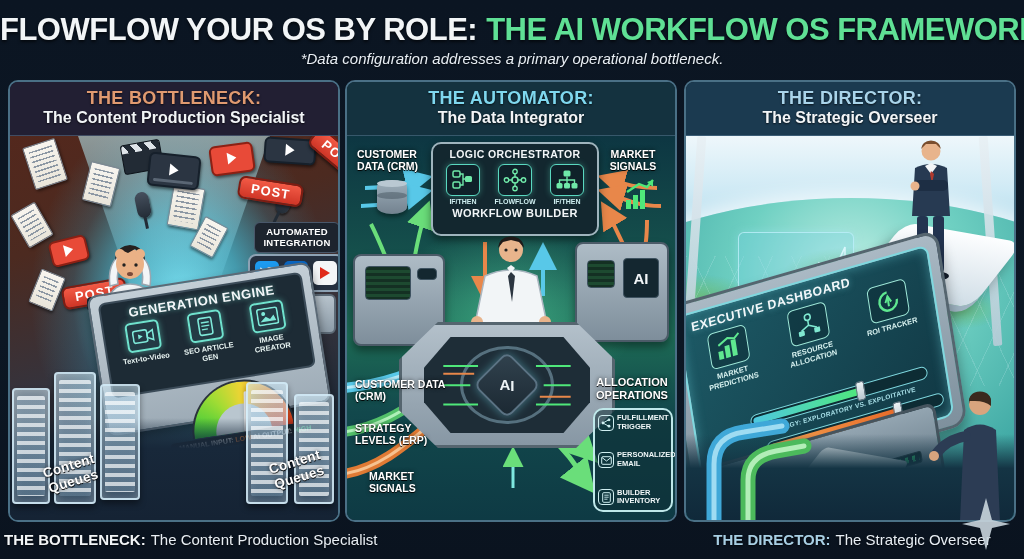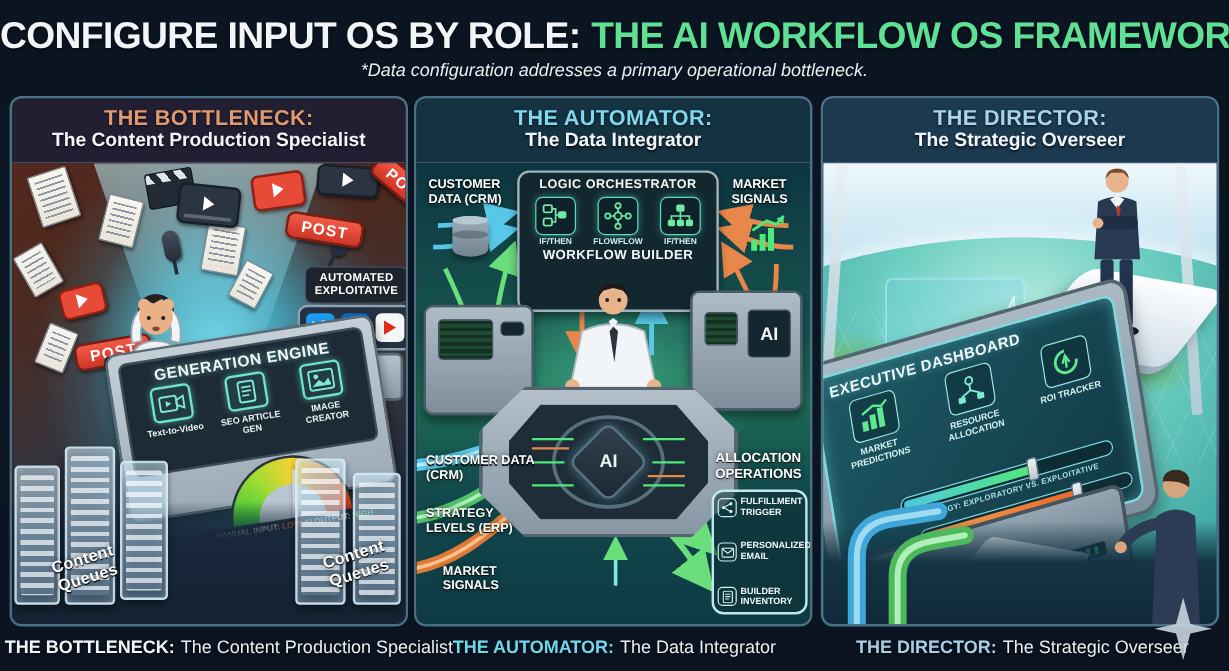--- a/index.html
+++ b/index.html
@@ -103,21 +103,21 @@
   .tower::after { content:""; position:absolute; left:3px; right:3px; top:6px; bottom:6px;
     background:repeating-linear-gradient(180deg, rgba(245,250,253,.75) 0 4px, rgba(160,195,220,.25) 4px 9px); border-radius:2px; }
   .qlbl { font-size:13.5px; transform:rotate(-17deg); letter-spacing:.3px; }
 
   
   .p2 .pbody { background:
       radial-gradient(ellipse 170px 120px at 50% 46%, rgba(90,225,170,.5), transparent 75%),
       linear-gradient(180deg,#0d3642 0%, #17564e 38%, #1d6b55 52%, #12484c 72%, #0e3a44 100%); }
   .p2 .phead { background:#14323f; }
   .p2 .role { color:#7fd8ef; }
-  .orch { left:84px; top:6px; width:168px; height:118px; background:#13272f; border:2.5px solid #9fb4bd;
+  .orch { left:84px; top:6px; width:168px; height:94px; background:#13272f; border:2.5px solid #9fb4bd;
     border-radius:10px; text-align:center; box-shadow:0 4px 8px rgba(0,0,0,.45); }
   .orch .otitle { font-size:10.5px; font-weight:bold; letter-spacing:.4px; margin-top:4px; color:#f2f6f8; }
   .otiles { display:flex; justify-content:space-evenly; margin-top:4px; }
   .otile { width:44px; }
   .otile .obox { margin:0 auto; width:34px; height:32px; border:1.5px solid #5ad8c0; border-radius:6px;
     background:#0f2129; display:flex; align-items:center; justify-content:center; box-shadow:0 0 6px rgba(90,220,190,.4); }
   .otile .olb { font-size:7px; font-weight:bold; color:#cfeef0; margin-top:2px; }
   .orch .ofoot { font-size:11px; font-weight:bold; letter-spacing:.4px; margin-top:2px; color:#f2f6f8; }
   .dbcyl { position:absolute; left:30px; top:44px; width:30px; height:34px; background:linear-gradient(#9fb0bc,#73828f);
     border-radius:15px/7px; box-shadow:0 3px 4px rgba(0,0,0,.4); }
@@ -207,21 +207,21 @@
   .caption .ctext { color:#e8eef4; }
   svg { display:block; }
   .ov { position:absolute; inset:0; pointer-events:none; }
 </style>
 </head>
 <body>
 
 <div class="canvas">
 
   <div class="abs title">
-    <span class="tw">CONFIGURE INPUT OS BY ROLE:</span><span class="tg">THE AI WORKFLOW OS FRAMEWORK.</span>
+    <span class="tw">FLOWFLOW YOUR OS BY ROLE:</span><span class="tg">THE AI WORKFLOW OS FRAMEWORK.</span>
   </div>
   <div class="abs subtitle">*Data configuration addresses a primary operational bottleneck.</div>
 
   <div class="panel p1" style="left:8px;">
     <div class="phead">
       <div class="role">THE BOTTLENECK:</div>
       <div class="sub">The Content Production Specialist</div>
     </div>
     <div class="pbody">
       <div class="abs beam" style="left:64px; top:0; width:200px; height:230px;"></div>
@@ -260,21 +260,21 @@
         <path d="M35,36 Q36,22 50,21 Q64,22 65,36 L60,30 L55,25 L48,29 L41,26 Z" fill="#25201f"></path>
         <circle cx="44" cy="41" r="1.7" fill="#222"></circle>
           <circle cx="56" cy="41" r="1.7" fill="#222"></circle>
         <ellipse cx="50" cy="50" rx="3" ry="2" fill="#7c4a3a"></ellipse>
         <circle cx="40" cy="30" r="5" fill="#eab186"></circle>
           <circle cx="60" cy="30" r="5" fill="#eab186"></circle>
         <path d="M26,86 Q28,60 50,60 Q72,60 74,86 Z" fill="#f2f5f7" stroke="#9aa6b0" stroke-width="1.5"></path>
         <rect x="8" y="74" width="84" height="12" rx="3" fill="#33404e" stroke="#1c2530" stroke-width="2"></rect>
       </svg>
 
-      <div class="abs adbadge">AUTOMATED EXPLOITATIVE</div>
+      <div class="abs adbadge">AUTOMATED INTEGRATION</div>
       <div class="abs socialbox">
         <div class="sic tw2">
           <svg width="16" height="14" viewBox="0 0 16 14">
               <path d="M15,2.2 C14.5,2.5 14,2.6 13.4,2.7 C14,2.3 14.4,1.8 14.6,1.1 C14,1.4 13.4,1.7 12.7,1.8 C12.1,1.2 11.3,0.9 10.5,0.9 C8.9,0.9 7.6,2.2 7.6,3.8 C7.6,4 7.6,4.2 7.7,4.4 C5.3,4.3 3.1,3.1 1.7,1.3 C1.4,1.7 1.3,2.2 1.3,2.7 C1.3,3.7 1.8,4.6 2.6,5.1 C2.1,5.1 1.6,5 1.2,4.8 C1.2,6.2 2.2,7.4 3.5,7.6 C3.1,7.7 2.8,7.7 2.4,7.7 C2.7,8.9 3.8,9.7 5.1,9.8 C4.1,10.6 2.9,11 1.5,11 C2.8,11.9 4.3,12.4 5.9,12.4 C10.5,12.4 13.4,8.5 13.4,5.1 C13.9,4.7 14.6,3 15,2.2 Z" fill="#fff"></path>
             </svg>
         </div>
         <div class="sic li">in</div>
         <div class="sic yt">
             <i></i>
           </div>
@@ -615,23 +615,20 @@
         <path d="M16,134 L20,42 Q36,31 52,42 L56,134 Z" fill="#2c3c54"></path>
         <path d="M22,48 Q2,52 -8,66" stroke="#2c3c54" stroke-width="10" fill="none" stroke-linecap="round"></path>
         <circle cx="-10" cy="68" r="5" fill="#d8a47e"></circle>
       </svg>
     </div>
   </div>
 
   <div class="abs caption c1" style="left:4px;">
     <span class="crole">THE BOTTLENECK:</span><span class="ctext">The Content Production Specialist</span>
   </div>
-  <div class="abs caption c2" style="left:342px;">
-    <span class="crole">THE AUTOMATOR:</span><span class="ctext">The Data Integrator</span>
-  </div>
   <div class="abs caption c3" style="left:682px;">
     <span class="crole">THE DIRECTOR:</span><span class="ctext">The Strategic Overseer</span>
   </div>
 
   <svg class="abs" style="left:962px; top:496px;" width="48" height="54" viewBox="0 0 48 54">
     <path d="M24,2 L30,24 L48,28 L30,32 L24,54 L18,32 L0,28 L18,24 Z" fill="#c8d4dc" opacity="0.9"></path>
   </svg>
 
 </div>
 

